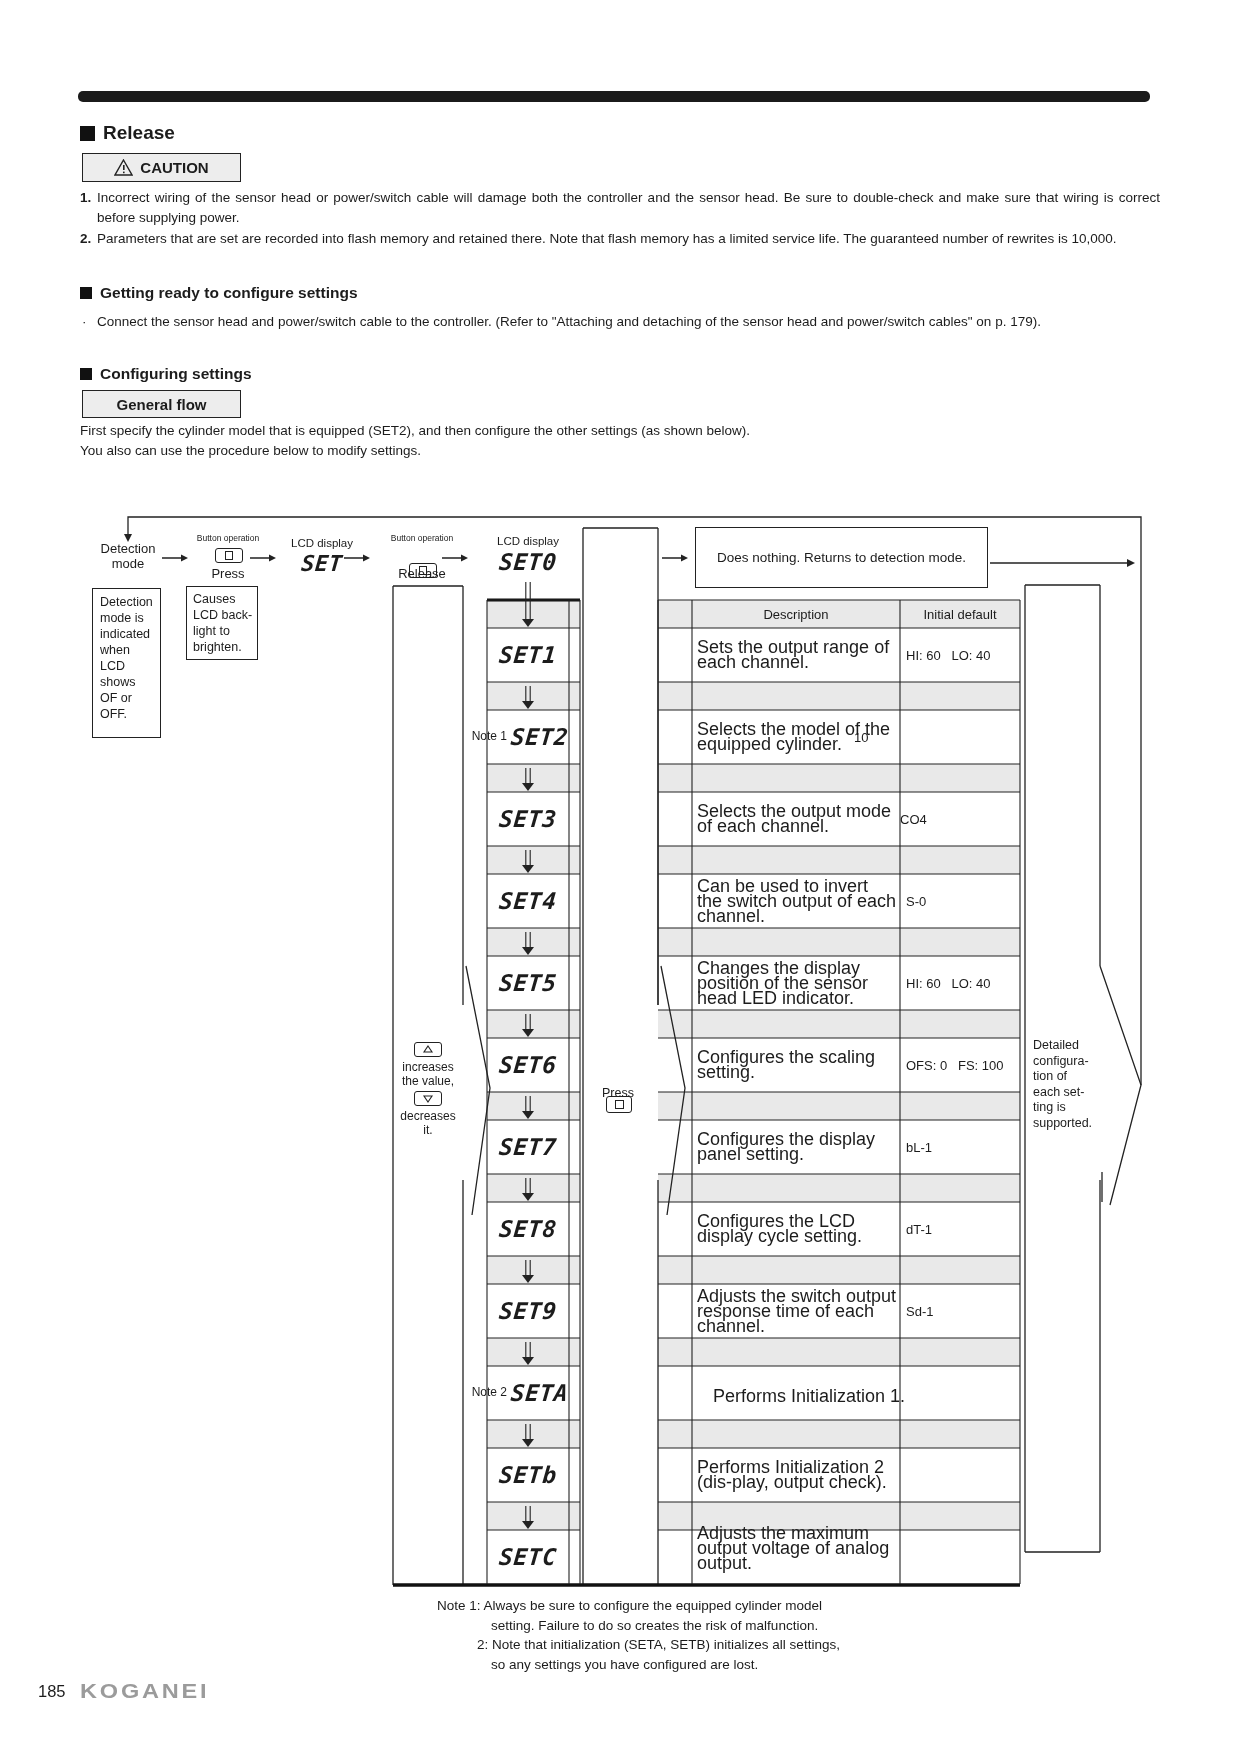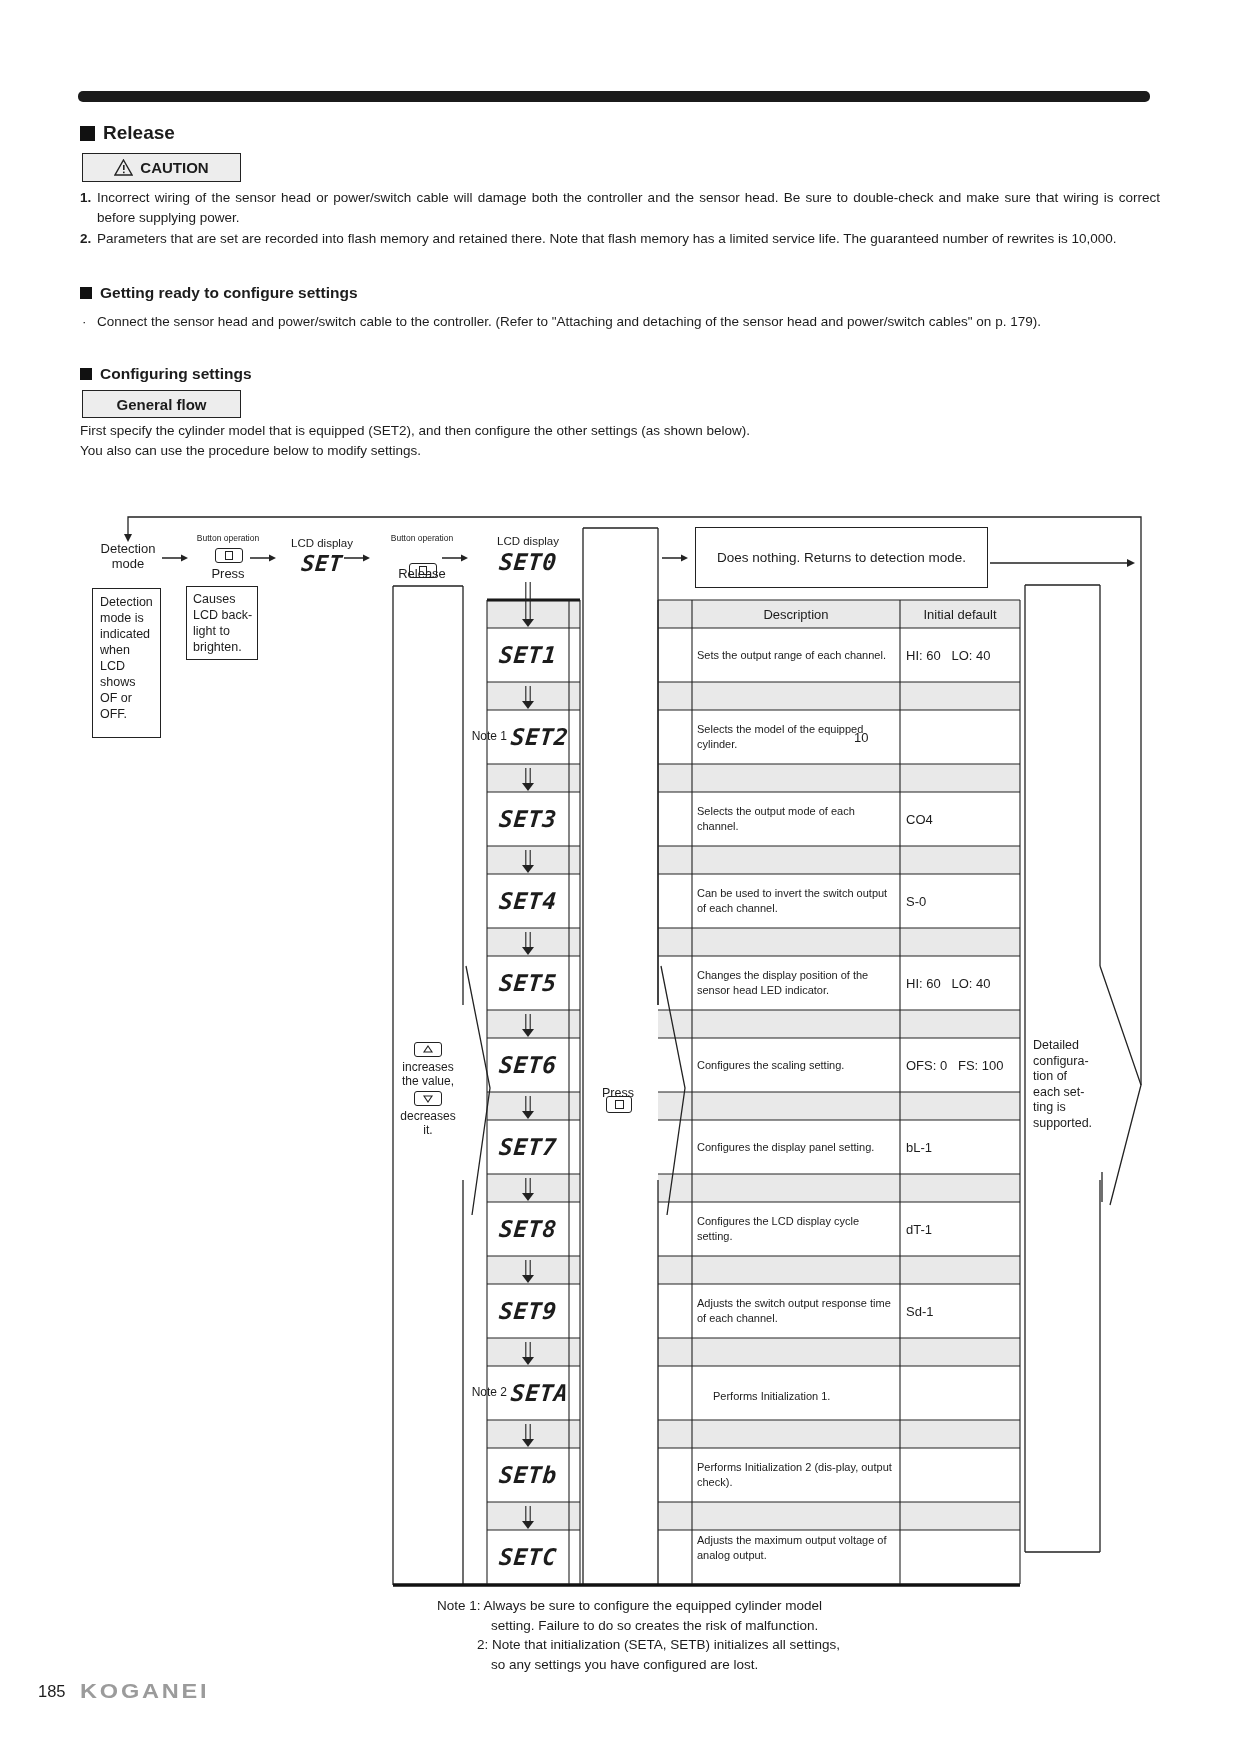--- a/index.html
+++ b/index.html
@@ -19,21 +19,21 @@
   .ptext{display:block;padding-left:17px;}
   .plain{font-size:13.5px;line-height:19.5px;}
   
   .dtext{font-size:12.5px;line-height:16px;}
   .small-label{font-size:8.5px;}
   .flow-label{font-size:13px;line-height:15px;text-align:center;}
   .lcd7{font-family:"DejaVu Sans Mono",monospace;font-style:italic;font-weight:700;
         transform:skewX(-5deg);letter-spacing:0.5px;white-space:nowrap;}
   .notebox{border:1.8px solid #222;background:#fff;}
   .gray-row{background:#e9e9e9;}
-  .cell-text{font-size:11px;line-height:15px;}
+  .cell-text{font-size:18px;line-height:15px;}
   .def-text{font-size:13px;white-space:pre-wrap;}
   .hdr-cell{background:#e9e9e9;display:flex;align-items:center;justify-content:center;font-size:13px;}
   .btn-icon{border:1.3px solid #222;border-radius:3px;background:#fff;position:relative;}
   .btn-icon .inner{position:absolute;border:1.2px solid #222;background:#fff;}
   .center{text-align:center;}
   .notes{font-size:13.5px;line-height:19.5px;}
   svg.overlay{position:absolute;left:0;top:0;z-index:5;pointer-events:none;}
   .z1{z-index:1;}
   .logo{font-weight:bold;color:#9b9b9b;font-size:21px;letter-spacing:2.5px;
         transform:scaleX(1.12);transform-origin:left center;}
@@ -151,21 +151,21 @@
         <span style="position: absolute; right: 62px; top: 19px; font-size: 12px; white-space: nowrap;">Note 1</span>
       </div>
       <div class="abs cell-text" style="left: 692px; top: 710px; width: 200px; height: 54px; display: flex; align-items: center; padding-left: 5px;">Selects the model of the equipped cylinder.</div>
       <div class="abs def-text" style="left: 848px; top: 710px; width: 114px; height: 54px; display: flex; align-items: center; padding-left: 6px;">10</div>
       <div class="abs gray-row" style="left: 487px; top: 764px; width: 93px; height: 28px;"></div>
       <div class="abs gray-row" style="left: 658px; top: 764px; width: 362px; height: 28px;"></div>
       <div class="abs " style="left: 487px; top: 792px; width: 82px; height: 54px;">
         <span class="lcd7" style="position: absolute; font-size: 23px; top: 14px; left: 50%; transform: translateX(-50%) skewX(-5deg);">SET3</span>
       </div>
       <div class="abs cell-text" style="left: 692px; top: 792px; width: 200px; height: 54px; display: flex; align-items: center; padding-left: 5px;">Selects the output mode of each channel.</div>
-      <div class="abs def-text" style="left: 900px; top: 792px; width: 114px; height: 54px; display: flex; align-items: center; padding-left: 6px;">CO4</div>
+      <div class="abs def-text" style="left: 900px; top: 792px; width: 114px; height: 54px; display: flex; align-items: center; ">CO4</div>
       <div class="abs gray-row" style="left: 487px; top: 846px; width: 93px; height: 28px;"></div>
       <div class="abs gray-row" style="left: 658px; top: 846px; width: 362px; height: 28px;"></div>
       <div class="abs " style="left: 487px; top: 874px; width: 82px; height: 54px;">
         <span class="lcd7" style="position: absolute; font-size: 23px; top: 14px; left: 50%; transform: translateX(-50%) skewX(-5deg);">SET4</span>
       </div>
       <div class="abs cell-text" style="left: 692px; top: 874px; width: 200px; height: 54px; display: flex; align-items: center; padding-left: 5px;">Can be used to invert the switch output of each channel.</div>
       <div class="abs def-text" style="left: 900px; top: 874px; width: 114px; height: 54px; display: flex; align-items: center; padding-left: 6px;">S-0</div>
       <div class="abs gray-row" style="left: 487px; top: 928px; width: 93px; height: 28px;"></div>
       <div class="abs gray-row" style="left: 658px; top: 928px; width: 362px; height: 28px;"></div>
       <div class="abs " style="left: 487px; top: 956px; width: 82px; height: 54px;">

